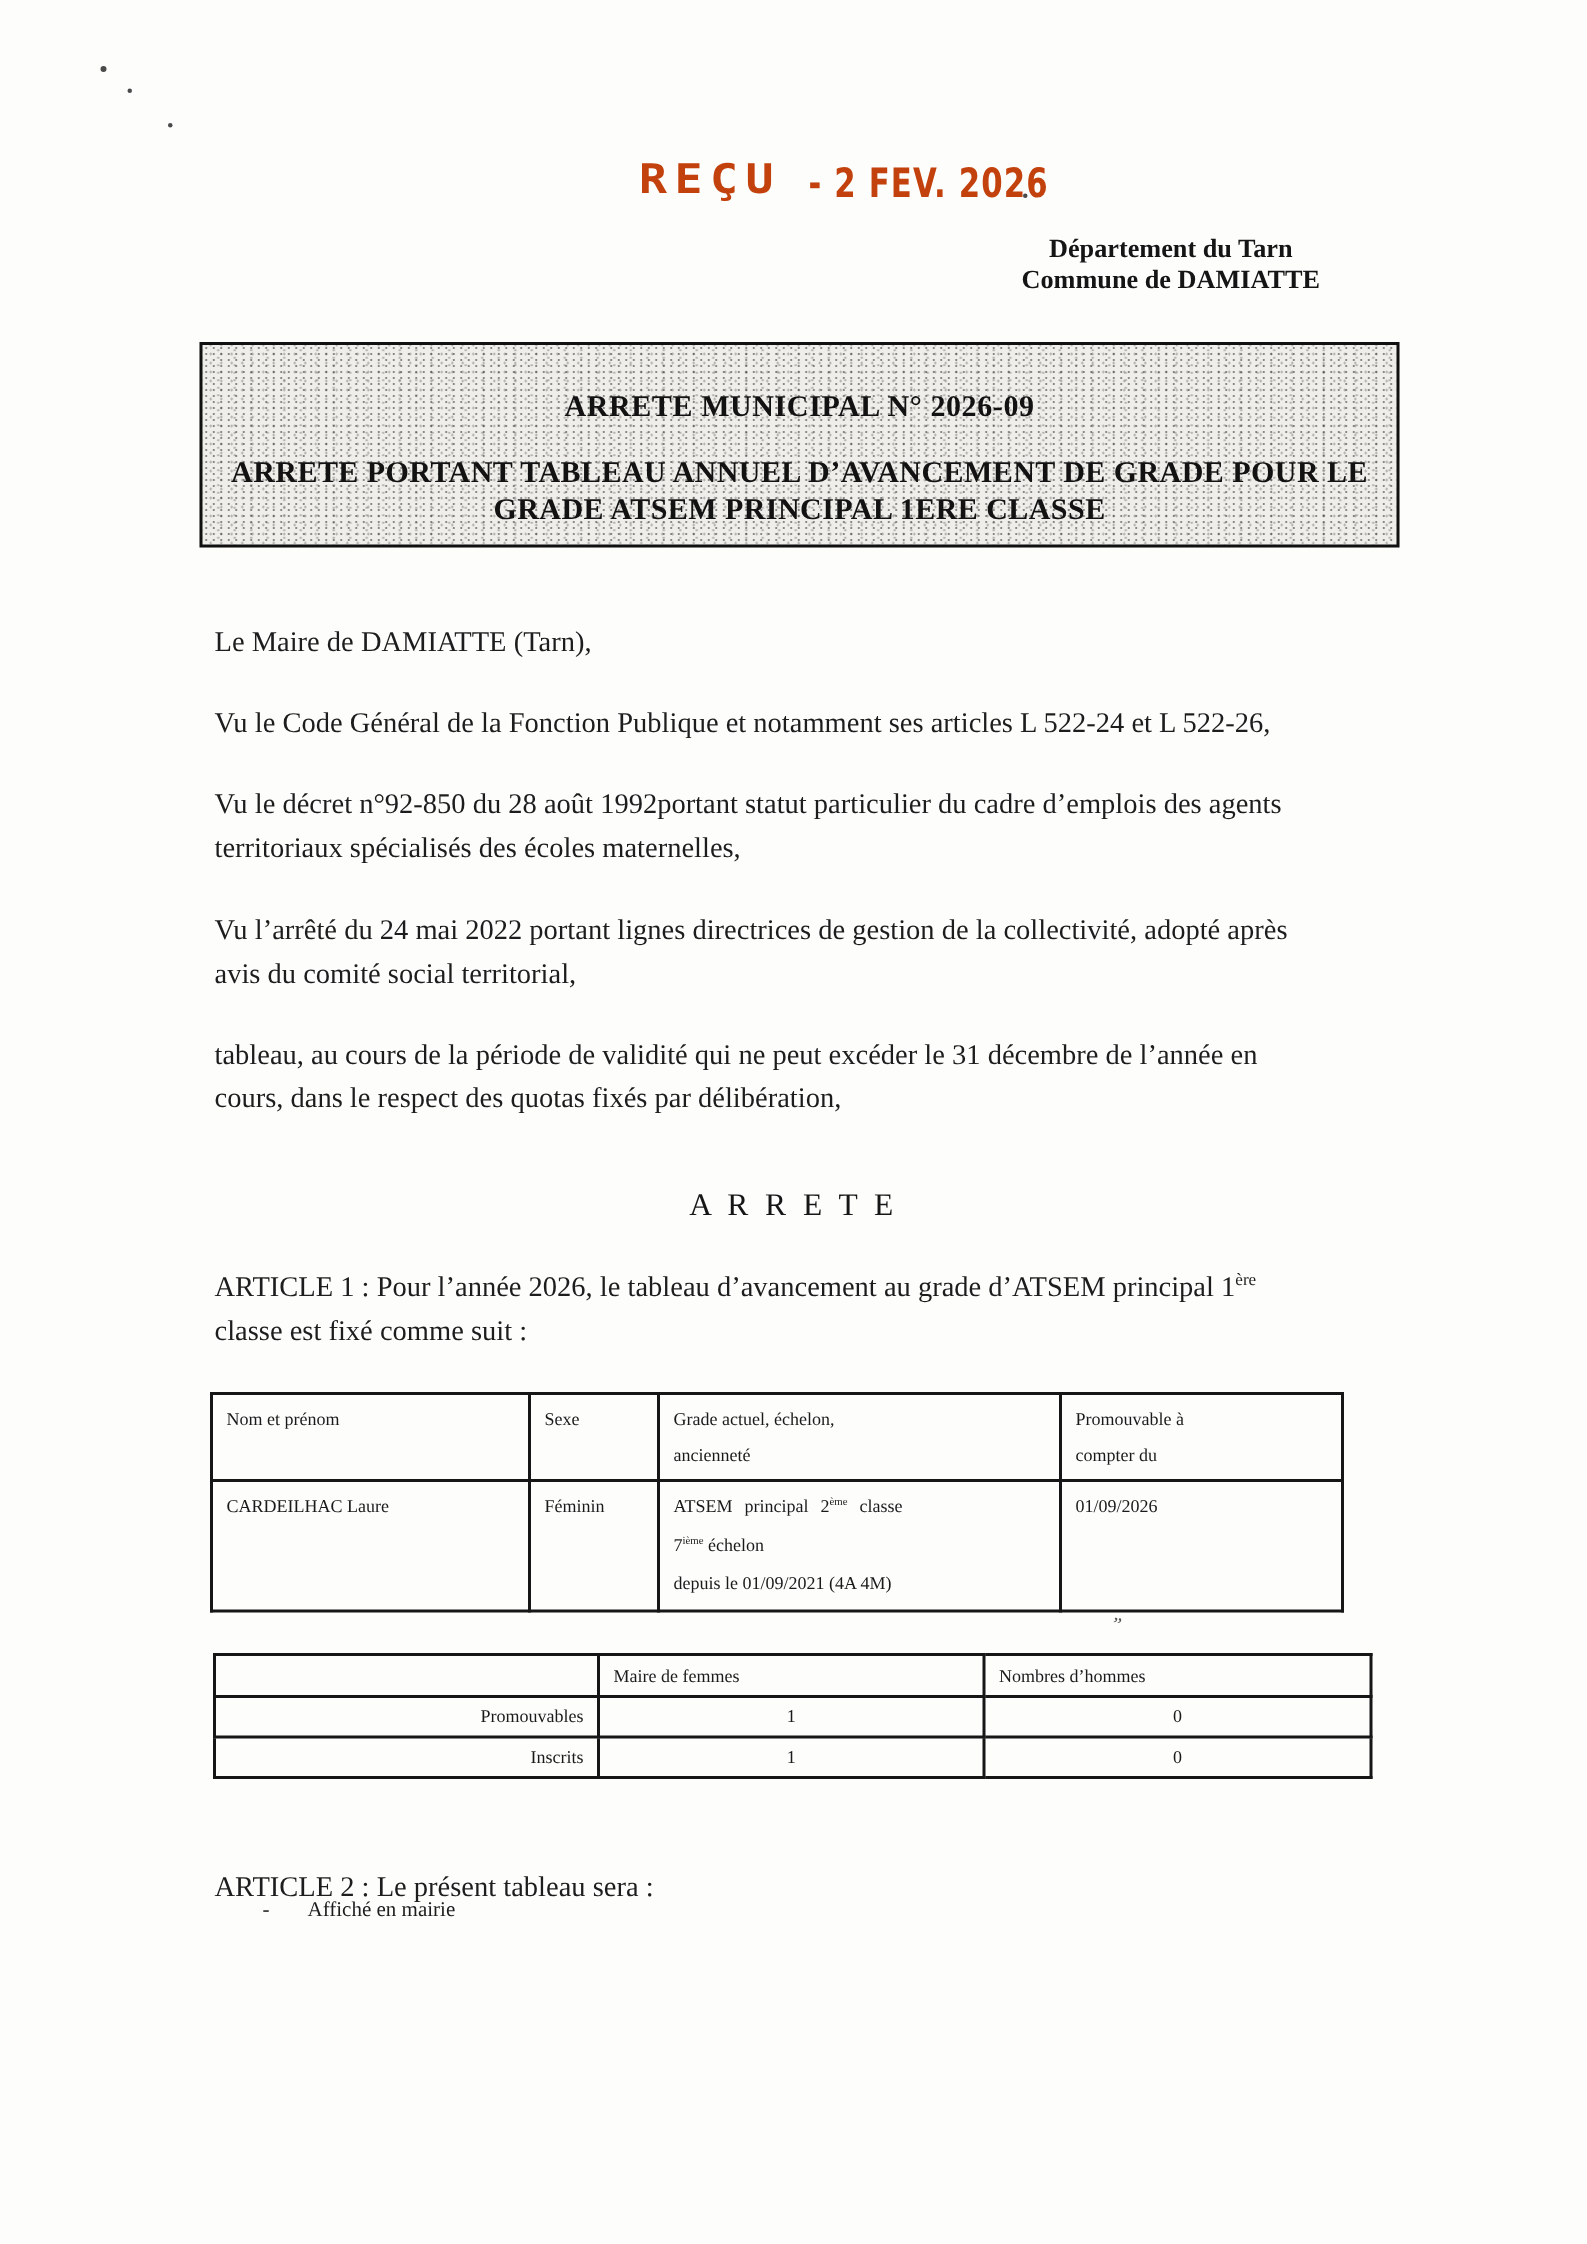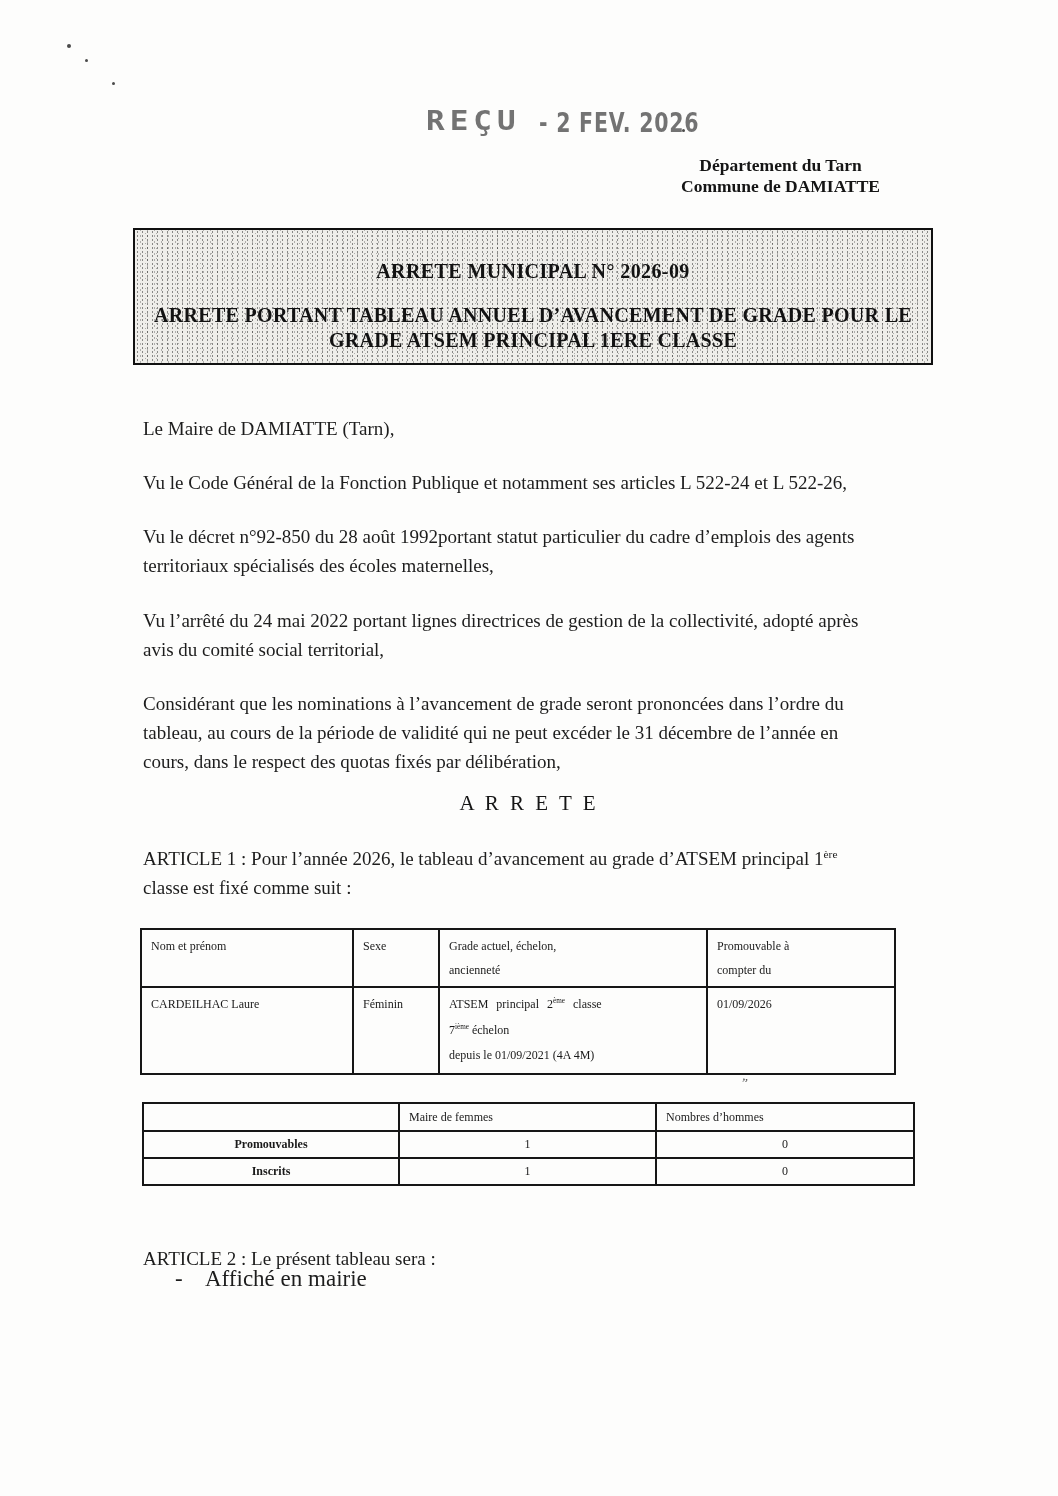--- a/index.html
+++ b/index.html
@@ -10,21 +10,21 @@
     font-family:"Liberation Serif","DejaVu Serif",serif;
     color:#1d1d1d;
     overflow:hidden;
   }
   .abs { position:absolute; }
 
   
   .stamp {
     left:426px; top:104px;
     display:flex; align-items:flex-start; gap:18px;
-    color:#737373;
+    color:#c2410c;
   }
   .stamp-recu {
     font-family:"DejaVu Sans Mono",monospace;
     font-weight:bold; font-size:31px; letter-spacing:5px;
     transform:scaleY(0.88); transform-origin:top left;
   }
   .stamp-date {
     font-family:"DejaVu Sans",sans-serif;
     font-weight:bold; font-size:27px; white-space:nowrap;
     transform:scaleX(0.76); transform-origin:top left;
@@ -69,30 +69,30 @@
   .tbl1 .c1 { width:192px; }
   .tbl1 .c2 { width:66px; }
   .tbl1 .c3 { width:248px; }
   .tbl1 .c4 { width:168px; }
   .tbl1 .hrow td { height:41px; line-height:24px; }
   .tbl1 .drow td { height:68px; line-height:25.5px; }
   .grade-l1 { word-spacing:5px; }
 
   .tbl2 { left:142px; top:1102px; }
   .tbl2 td { border:2px solid #161616; padding:1px 9px; }
-  .tbl2 .c1 { width:236px; text-align:center;font-weight:bold; }
+  .tbl2 .c1 { width:236px; text-align:right; }
   .tbl2 .c2 { width:237px; }
   .tbl2 .c3 { width:238px; }
   .tbl2 .hrow td { height:24px; }
   .tbl2 .drow td { height:23px; }
   .tbl2 .num { text-align:center; }
 
   
   .article2-title { left:143px; top:1236px; font-size:19px;margin-top:12px; }
-  .article2-bullet { left:175px; top:1266px; font-size:23px; }
+  .article2-bullet { left:175px; top:1266px; font-size:14px; }
   .article2-bullet .dash { display:inline-block; width:30px; }
 
   
   .speck { position:absolute; background:#4a4a4a; border-radius:50%; }
 </style>
 </head>
 <body>
 
 <div class="abs stamp">
   <span class="stamp-recu">REÇU</span>
@@ -120,21 +120,20 @@
   <div>Vu le décret n°92-850 du 28 août 1992portant statut particulier du cadre d’emplois des agents</div>
   <div>territoriaux spécialisés des écoles maternelles,</div>
 </div>
 
 <div class="abs para" style="top:606px">
   <div>Vu l’arrêté du 24 mai 2022 portant lignes directrices de gestion de la collectivité, adopté après</div>
   <div>avis du comité social territorial,</div>
 </div>
 
 <div class="abs para" style="top:689px">
-  <div>Considérant que les nominations à l’avancement de grade seront prononcées dans l’ordre du</div>
   <div>tableau, au cours de la période de validité qui ne peut excéder le 31 décembre de l’année en</div>
   <div>cours, dans le respect des quotas fixés par délibération,</div>
 </div>
 
 <div class="abs arrete-h">A R R E T E</div>
 
 <div class="abs para" style="top:844px">
   <div><span>ARTICLE 1 : Pour l’année 2026, le tableau d’avancement au grade d’ATSEM principal 1</span><sup class="sc">ère</sup></div>
   <div>classe est fixé comme suit :</div>
 </div>

